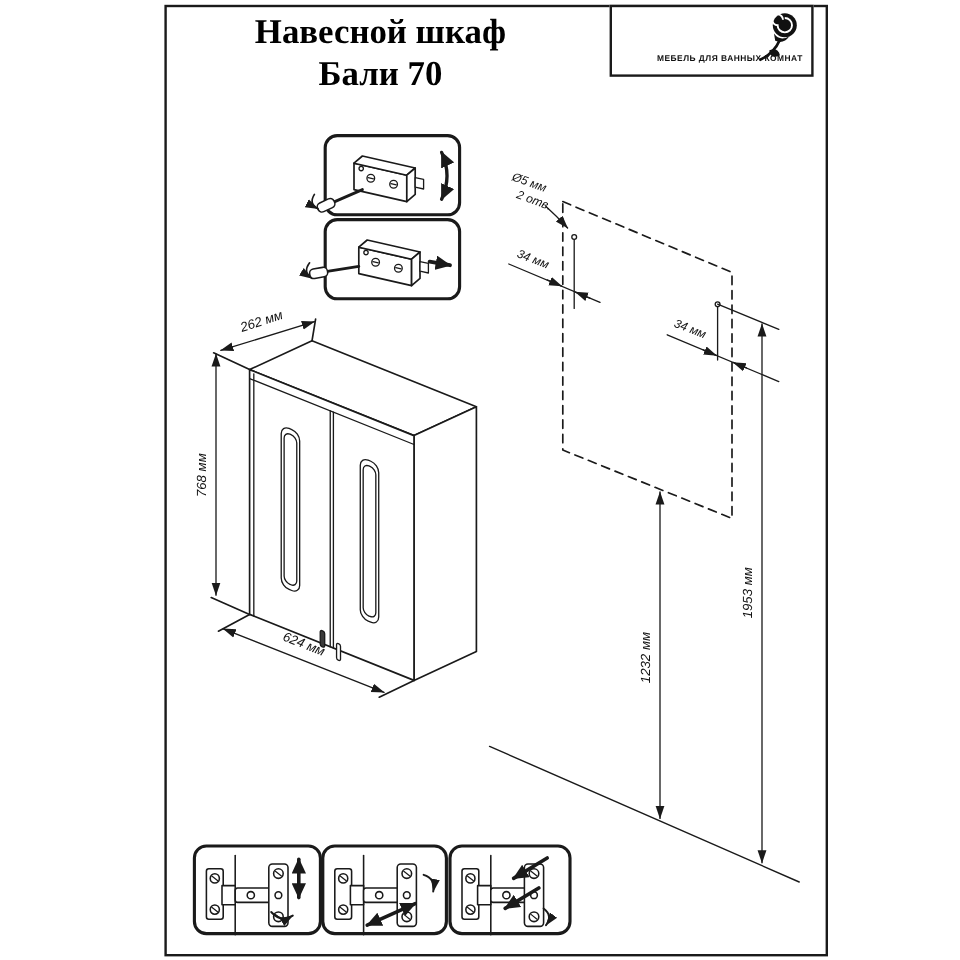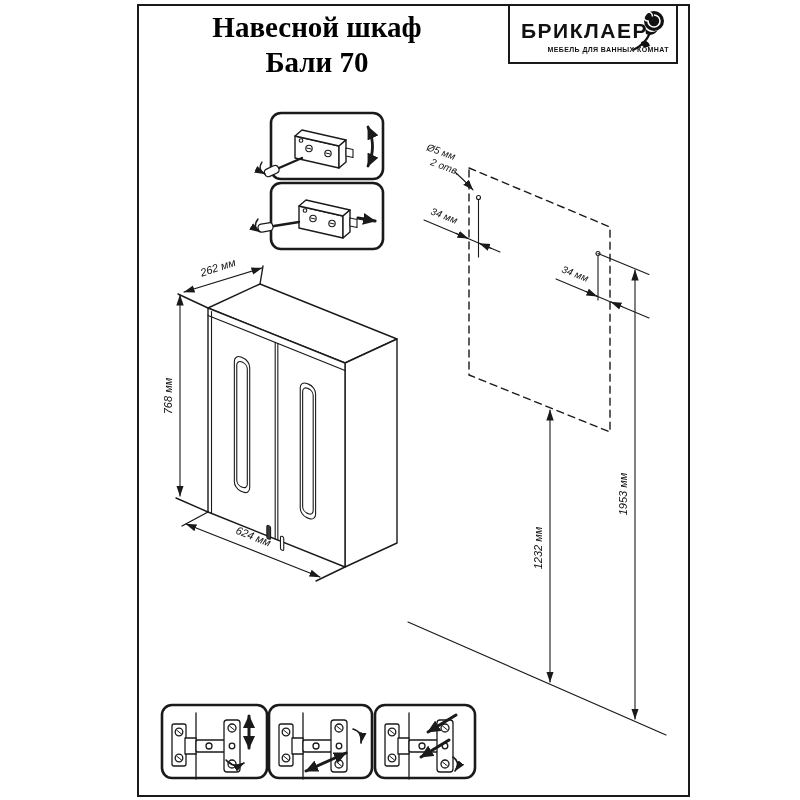--- a/index.html
+++ b/index.html
@@ -42,21 +42,20 @@
 <div class="page">
 
   <div class="frame"></div>
 
   <div class="title-block">
     <div>Навесной шкаф</div>
     <div>Бали 70</div>
   </div>
 
   <div class="logo-box">
-    <span class="brand">БРИКЛАЕР</span>
     <svg class="rose" width="42" height="46" viewBox="0 0 42 46">
       <circle cx="24" cy="13" r="10" fill="#111"></circle>
       <path d="M24,13 m0,-6 a6,6 0 1 1 -6,6 a4.5,4.5 0 1 1 4.5,-4.5" fill="none" stroke="#fff" stroke-width="1.6"></path>
       <path d="M15,20 Q20,27 28,22 Q23,29 16,26 Z" fill="#111"></path>
       <path d="M20,25 C16,34 10,39 3,42" stroke="#111" stroke-width="2.2" fill="none"></path>
       <path d="M11,34 q7,-3 9,4 q-8,4 -9,-4 Z" fill="#111"></path>
     </svg>
     <span class="tagline">МЕБЕЛЬ ДЛЯ ВАННЫХ КОМНАТ</span>
   </div>
 

